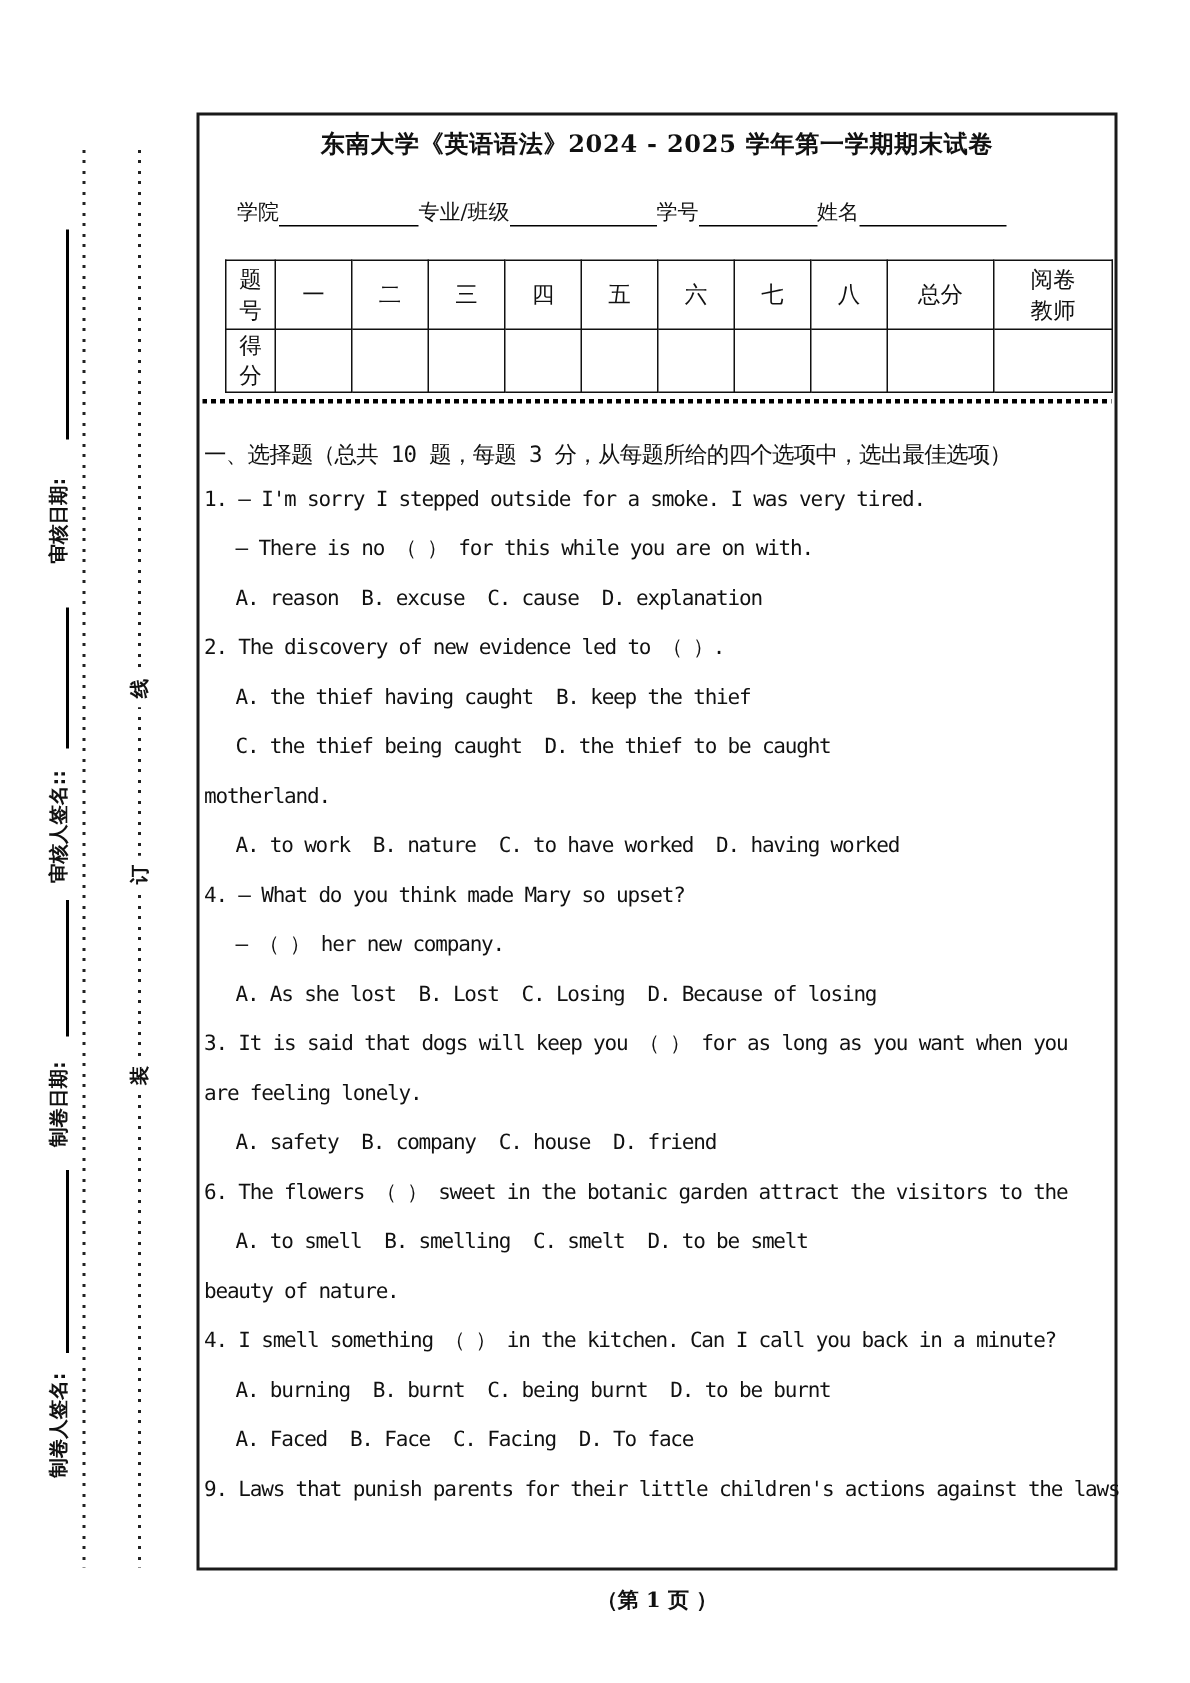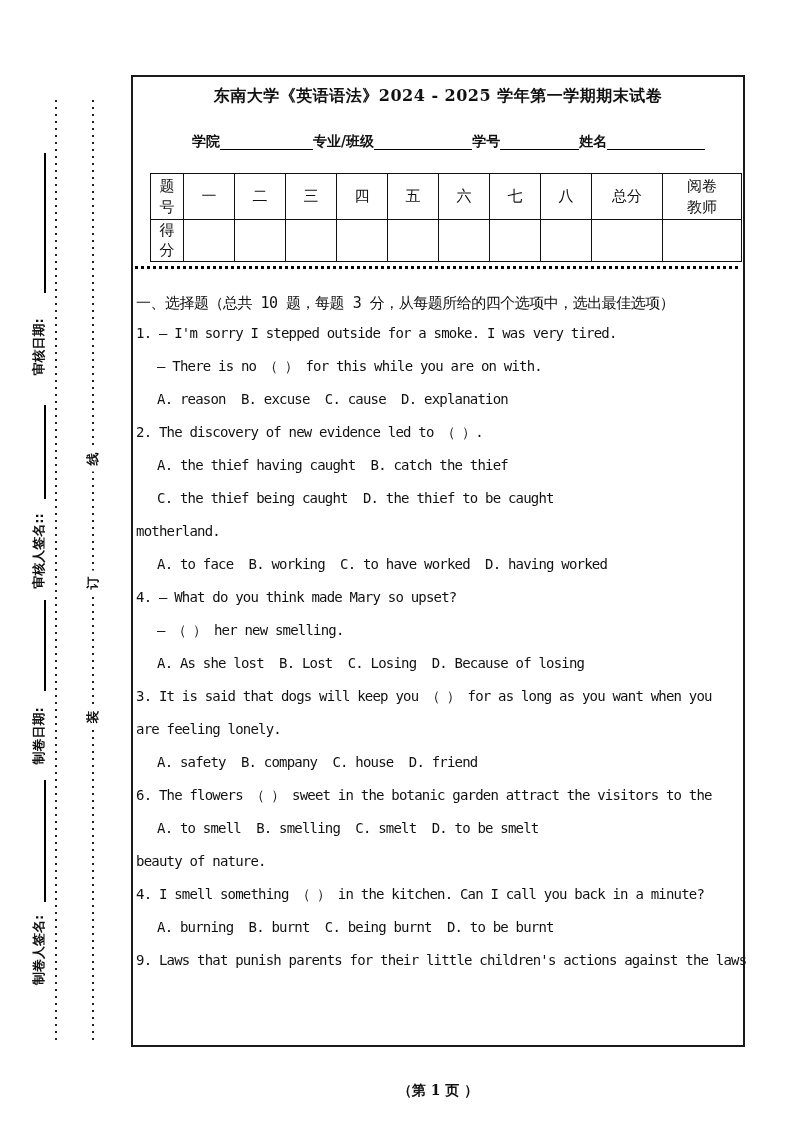--- a/index.html
+++ b/index.html
@@ -18,22 +18,22 @@
   .ml0{top:347px}.ml1{top:551px}.ml2{top:736px}.ml3{top:950px}
   .bchar{position:absolute;left:93px;transform:translate(-50%,-50%) rotate(-90deg);
          font-size:13px;font-weight:700;background:#fff;padding:0 6px;white-space:nowrap;}
   .bc0{top:459px}.bc1{top:583px}.bc2{top:717px}
 
   
   .main-box{position:absolute;left:131px;top:75px;width:614px;height:972px;
             box-sizing:border-box;border:2px solid #1a1a1a;}
   .title{margin-top:9px;text-align:center;font-family:"DejaVu Serif","Liberation Serif",serif;
          font-weight:700;font-size:16px;letter-spacing:.5px;white-space:pre;}
-  .fields{position:absolute;left:25px;top:56px;display:flex;align-items:flex-start;
-          font-size:14px;font-weight:700;font-family:"DejaVu Serif","Liberation Serif",serif;margin-left:34px;}
+  .fields{position:absolute;left:25px;top:56px;display:flex;align-items:flex-end;
+          font-size:14px;font-weight:400;font-family:"DejaVu Serif","Liberation Serif",serif;}
   .flabel{white-space:nowrap;}
   .fline{display:inline-block;border-bottom:1.5px solid #000;height:16px;}
   .f0{width:93px}.f1{width:98px}.f2{width:79px}.f3{width:98px}
 
   table.score{position:absolute;left:17px;top:96px;border-collapse:collapse;table-layout:fixed;}
   table.score td{border:1.5px solid #111;text-align:center;vertical-align:middle;
                  padding:0;white-space:pre-line;line-height:1.35;font-size:15px;}
   table.score tr.r1 td{height:45px;}
   table.score tr.r2 td{height:38px;}
   td.c-corner{width:32px;font-size:13px;}
@@ -47,21 +47,21 @@
   .heading{position:absolute;left:3px;top:217px;font-size:15px;letter-spacing:-.5px;
            white-space:pre;font-family:"DejaVu Sans Mono","Liberation Mono",monospace;}
   .qwrap{position:absolute;left:3px;top:240px;width:608px;}
   .qline{height:33px;line-height:33px;white-space:pre;
          font-family:"DejaVu Sans Mono","Liberation Mono",monospace;
          font-size:14px;letter-spacing:-.8px;}
   .qline.ind{padding-left:21px;}
 
   .footer{position:absolute;left:131px;top:1058px;width:614px;text-align:center;
           font-weight:700;font-size:14px;white-space:pre;
-          font-family:"DejaVu Serif","Liberation Serif",serif;margin-top:24px;}
+          font-family:"DejaVu Serif","Liberation Serif",serif;}
 </style>
 </head>
 <body>
 
 <div class="page">
 
   <div class="vdot vd0"></div>
   <div class="vdot vd1"></div>
 
   <div class="mseg ms0"></div>
@@ -128,33 +128,34 @@
 
     <div class="dotsep"></div>
 
     <div class="heading">一、选择题（总共 10 题，每题 3 分，从每题所给的四个选项中，选出最佳选项）</div>
 
     <div class="qwrap" id="question-list">
         <div class="qline">1. — I'm sorry I stepped outside for a smoke. I was very tired.</div>
         <div class="qline ind">— There is no （ ） for this while you are on with.</div>
         <div class="qline ind">A. reason  B. excuse  C. cause  D. explanation</div>
         <div class="qline">2. The discovery of new evidence led to （ ）.</div>
-        <div class="qline ind">A. the thief having caught  B. catch the thief</div>
+        <div class="qline ind">A. the thief having caught  B. keep the thief</div>
         <div class="qline ind">C. the thief being caught  D. the thief to be caught</div>
         <div class="qline">motherland.</div>
-        <div class="qline ind">A. to face  B. working  C. to have worked  D. having worked</div>
+        <div class="qline ind">A. to work  B. nature  C. to have worked  D. having worked</div>
         <div class="qline">4. — What do you think made Mary so upset?</div>
-        <div class="qline ind">— （ ） her new smelling.</div>
+        <div class="qline ind">— （ ） her new company.</div>
         <div class="qline ind">A. As she lost  B. Lost  C. Losing  D. Because of losing</div>
         <div class="qline">3. It is said that dogs will keep you （ ） for as long as you want when you</div>
         <div class="qline">are feeling lonely.</div>
         <div class="qline ind">A. safety  B. company  C. house  D. friend</div>
         <div class="qline">6. The flowers （ ） sweet in the botanic garden attract the visitors to the</div>
         <div class="qline ind">A. to smell  B. smelling  C. smelt  D. to be smelt</div>
         <div class="qline">beauty of nature.</div>
         <div class="qline">4. I smell something （ ） in the kitchen. Can I call you back in a minute?</div>
         <div class="qline ind">A. burning  B. burnt  C. being burnt  D. to be burnt</div>
+        <div class="qline ind">A. Faced  B. Face  C. Facing  D. To face</div>
         <div class="qline">9. Laws that punish parents for their little children's actions against the laws</div>
       </div>
   </div>
 
   <div class="footer">（第 1 页 ）</div>
 </div>
 
 </body></html>

